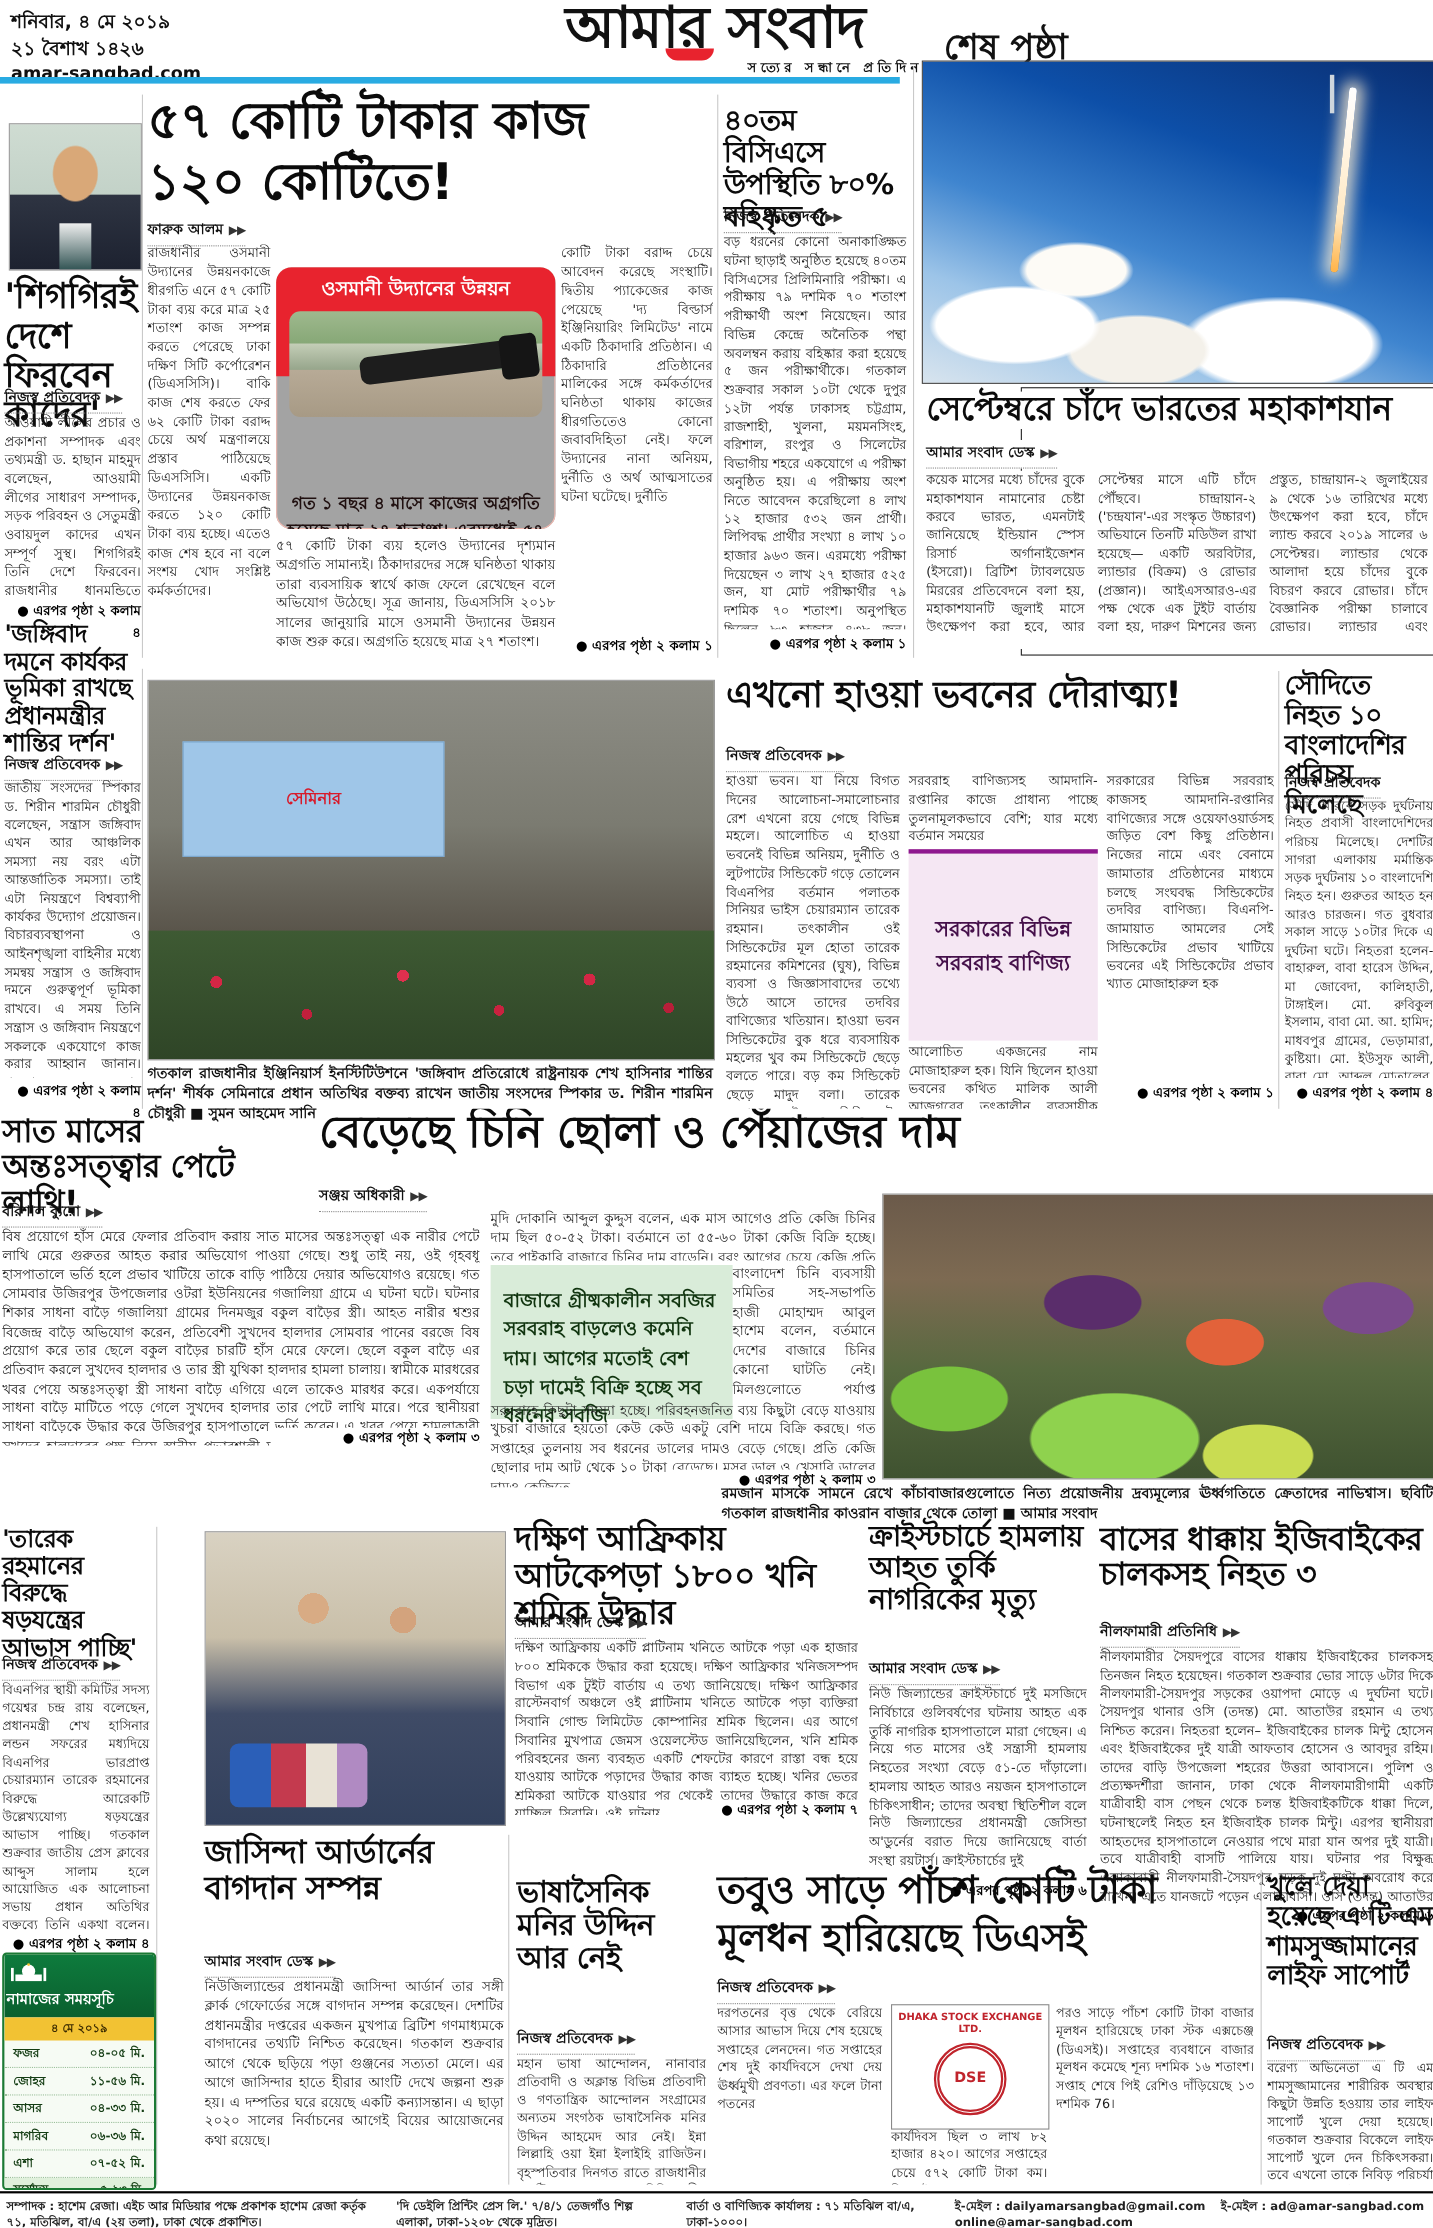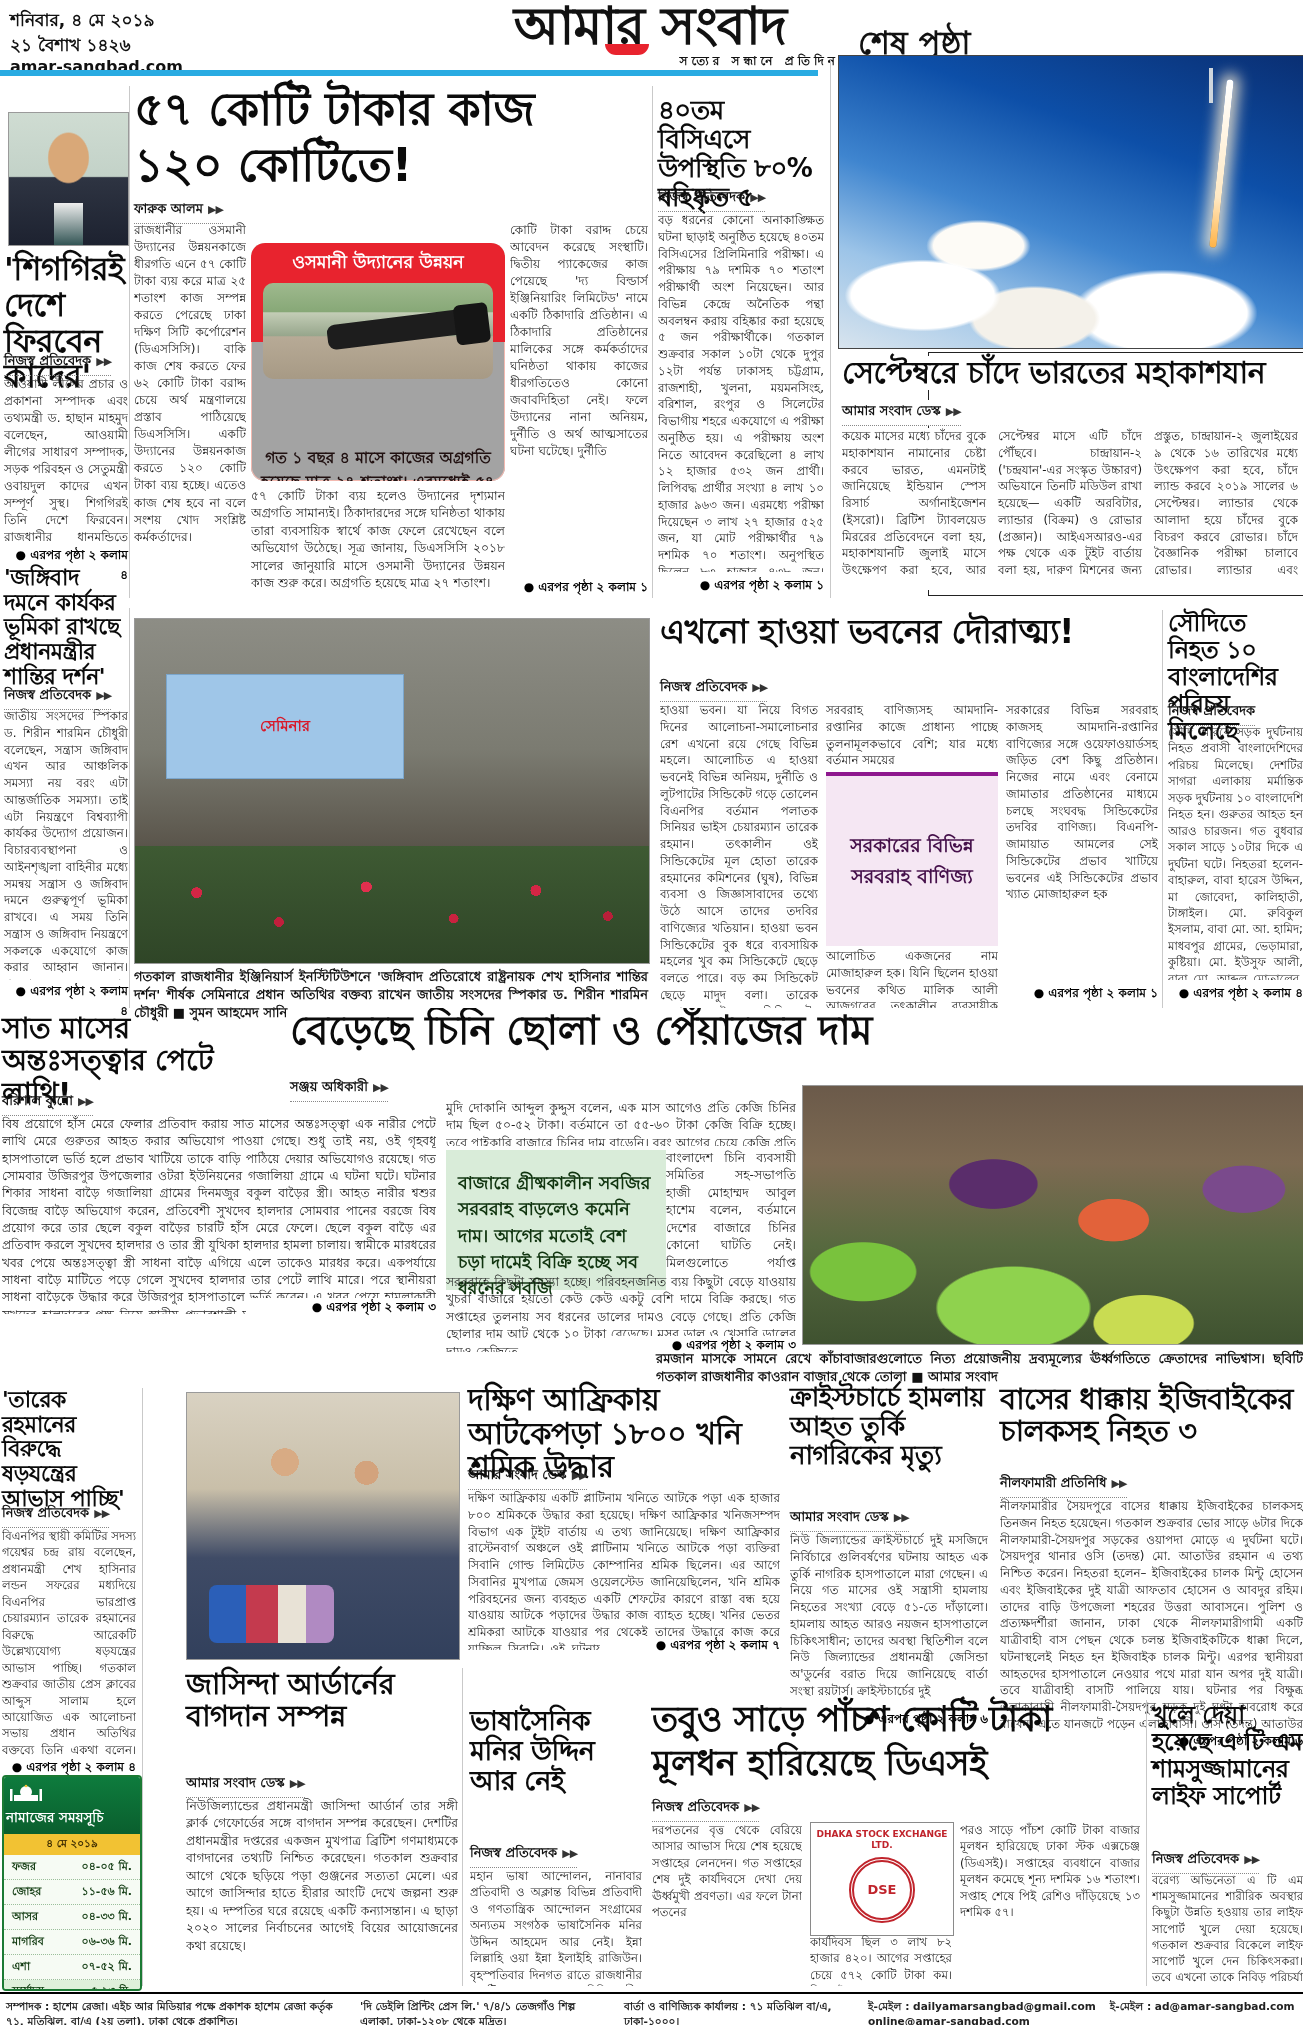--- a/index.html
+++ b/index.html
@@ -338,21 +338,21 @@
     <span class="arrows">▶▶</span>
   </div>
   <div class="abs bodytext" style="left:652px;top:1822px;width:150px;height:164px;font-size:11.6px;">দরপতনের বৃত্ত থেকে বেরিয়ে আসার আভাস দিয়ে শেষ হয়েছে সপ্তাহের লেনদেন। গত সপ্তাহের শেষ দুই কার্যদিবসে দেখা দেয় ঊর্ধ্বমুখী প্রবণতা। এর ফলে টানা পতনের</div>
   <div class="dselogo" style="left:810px;top:1822px;width:142px;height:106px;">
     <div class="dse-org">DHAKA STOCK EXCHANGE LTD.</div>
     <div class="dse-ring">
         <span>DSE</span>
       </div>
   </div>
   <div class="abs bodytext" style="left:810px;top:1934px;width:142px;height:52px;font-size:11.6px;">কার্যদিবস ছিল ৩ লাখ ৮২ হাজার ৪২০। আগের সপ্তাহের চেয়ে ৫৭২ কোটি টাকা কম। ডিএসইএক্স সূচক বেড়েছে ৬১ পয়েন্ট। গড় লেনদেন বেড়ে দাঁড়িয়েছে সাড়ে ৫০০ কোটি টাকার ওপরে। ইউনিটের দাম বেড়েছে ২৩টির, কমেছে ১২টির।</div>
-  <div class="abs bodytext" style="left:960px;top:1822px;width:180px;height:164px;font-size:11.6px;">পরও সাড়ে পাঁচশ কোটি টাকা বাজার মূলধন হারিয়েছে ঢাকা স্টক এক্সচেঞ্জ (ডিএসই)। সপ্তাহের ব্যবধানে বাজার মূলধন কমেছে শূন্য দশমিক ১৬ শতাংশ। সপ্তাহ শেষে পিই রেশিও দাঁড়িয়েছে ১৩ দশমিক ৫৭।</div>
+  <div class="abs bodytext" style="left:960px;top:1822px;width:180px;height:164px;font-size:11.6px;">পরও সাড়ে পাঁচশ কোটি টাকা বাজার মূলধন হারিয়েছে ঢাকা স্টক এক্সচেঞ্জ (ডিএসই)। সপ্তাহের ব্যবধানে বাজার মূলধন কমেছে শূন্য দশমিক ১৬ শতাংশ। সপ্তাহ শেষে পিই রেশিও দাঁড়িয়েছে ১৩ দশমিক 76।</div>
 
   <div class="vdiv" style="left:1146px;top:1700px;height:286px;"></div>
 
   <div class="abs headline" style="left:1152px;top:1702px;width:151px;font-size:24px;">খুলে দেয়া হয়েছে এ টি এম শামসুজ্জামানের লাইফ সাপোর্ট</div>
   <div class="abs byline-wrap" style="left:1152px;top:1848px;">
     <span class="byline">নিজস্ব প্রতিবেদক</span>
     <span class="arrows">▶▶</span>
   </div>
   <div class="abs bodytext" style="left:1152px;top:1872px;width:151px;height:114px;font-size:11.4px;">বরেণ্য অভিনেতা এ টি এম শামসুজ্জামানের শারীরিক অবস্থার কিছুটা উন্নতি হওয়ায় তার লাইফ সাপোর্ট খুলে দেয়া হয়েছে। গতকাল শুক্রবার বিকেলে লাইফ সাপোর্ট খুলে দেন চিকিৎসকরা। তবে এখনো তাকে নিবিড় পরিচর্যা কেন্দ্রে (আইসিইউ) রাখা হয়েছে। গত ২৬ এপ্রিল ভোরে অসুস্থ হয়ে পড়লে তাকে রাজধানীর আজগর আলী হাসপাতালে ভর্তি করা হয়।</div>
 

